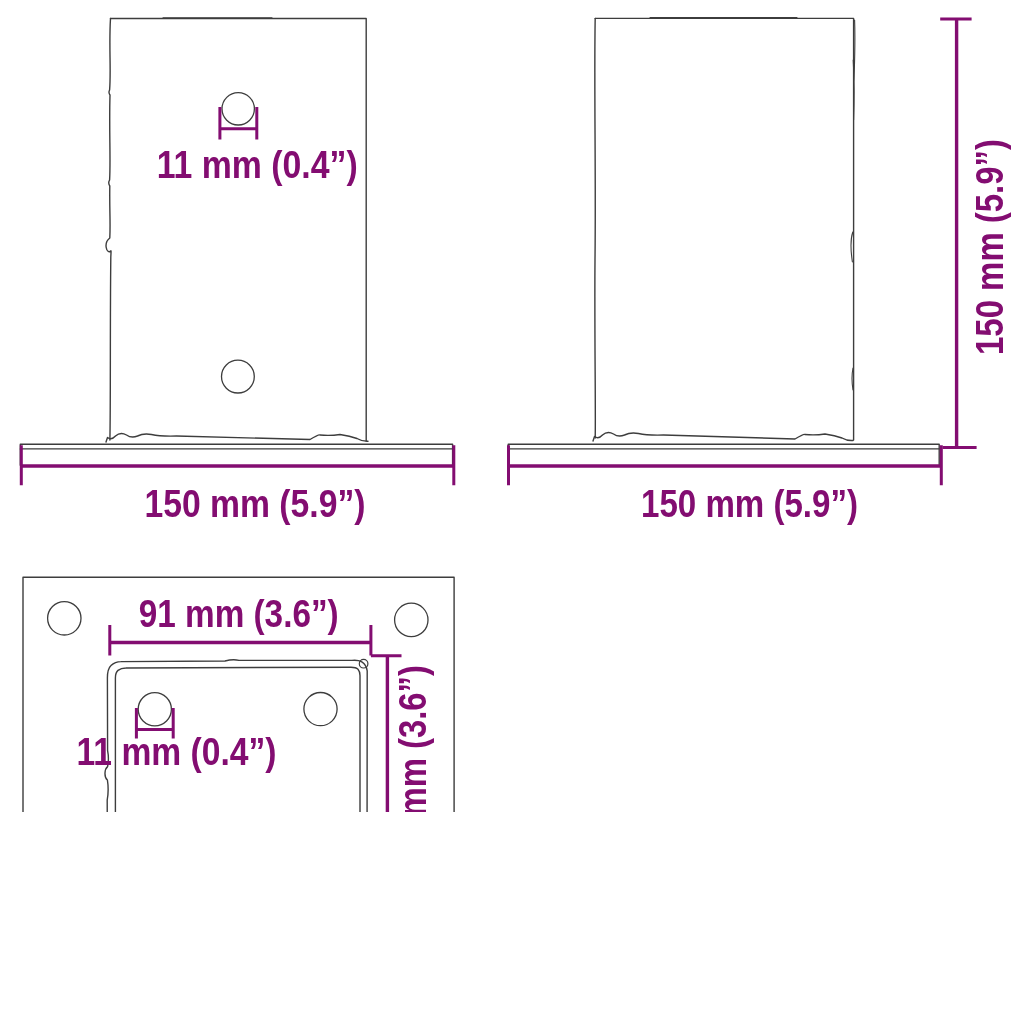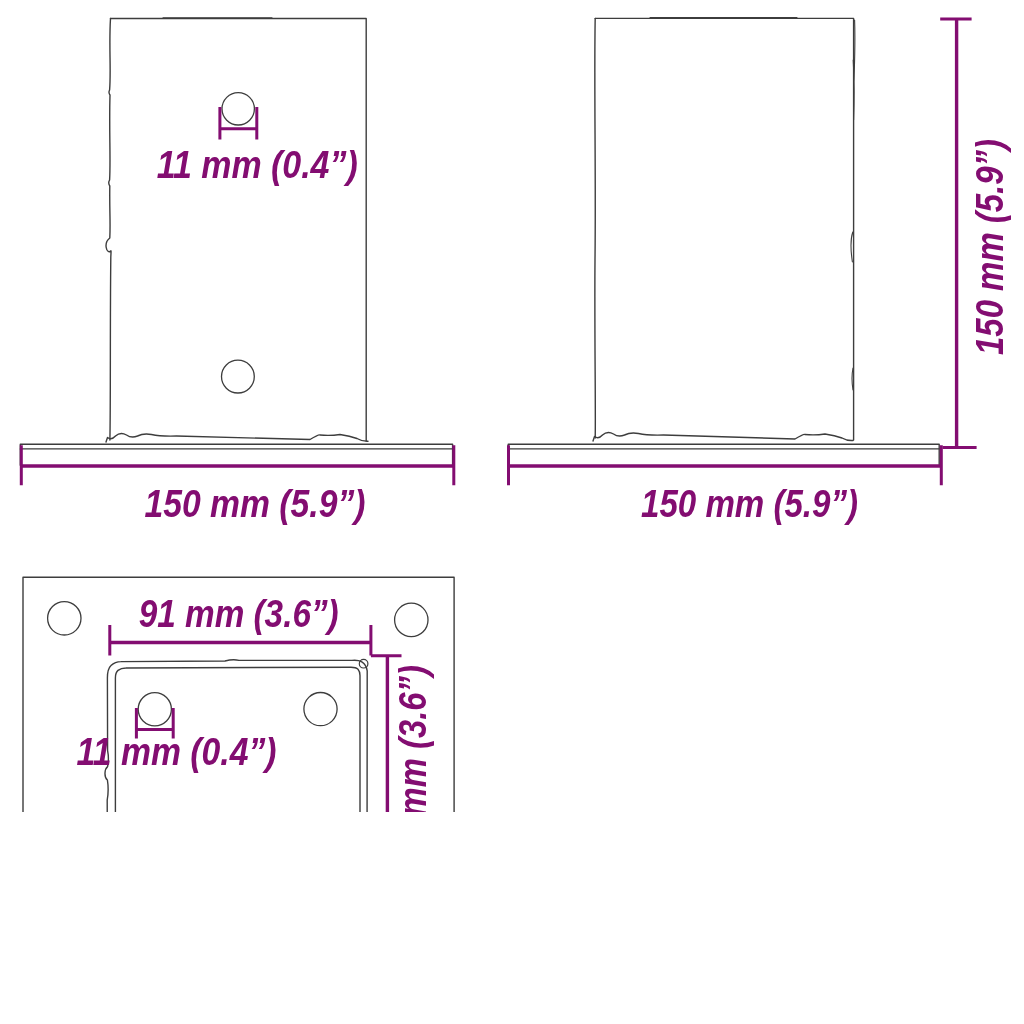--- a/index.html
+++ b/index.html
@@ -1,16 +1,16 @@
 <!DOCTYPE html>
 <html><head>
 <meta charset="utf-8">
 <style>
   html,body{margin:0;padding:0;background:#ffffff;}
-  .wrap{width:1024px;height:812px;position:relative;background:#ffffff;overflow:hidden;font-style:italic;}
+  .wrap{width:1024px;height:812px;position:relative;background:#ffffff;overflow:hidden;}
   text{font-family:"Liberation Sans", sans-serif;font-weight:bold;fill:#830d71;}
 </style>
 </head>
 <body>
 <div class="wrap">
 <svg width="1024" height="1024" viewBox="0 0 1024 1024" xmlns="http://www.w3.org/2000/svg">
 
   <rect x="0" y="0" width="1024" height="1024" fill="#ffffff"></rect>
 
   <g fill="none" stroke="#3d3d3d" stroke-width="1.4" stroke-linecap="round" stroke-linejoin="round">

